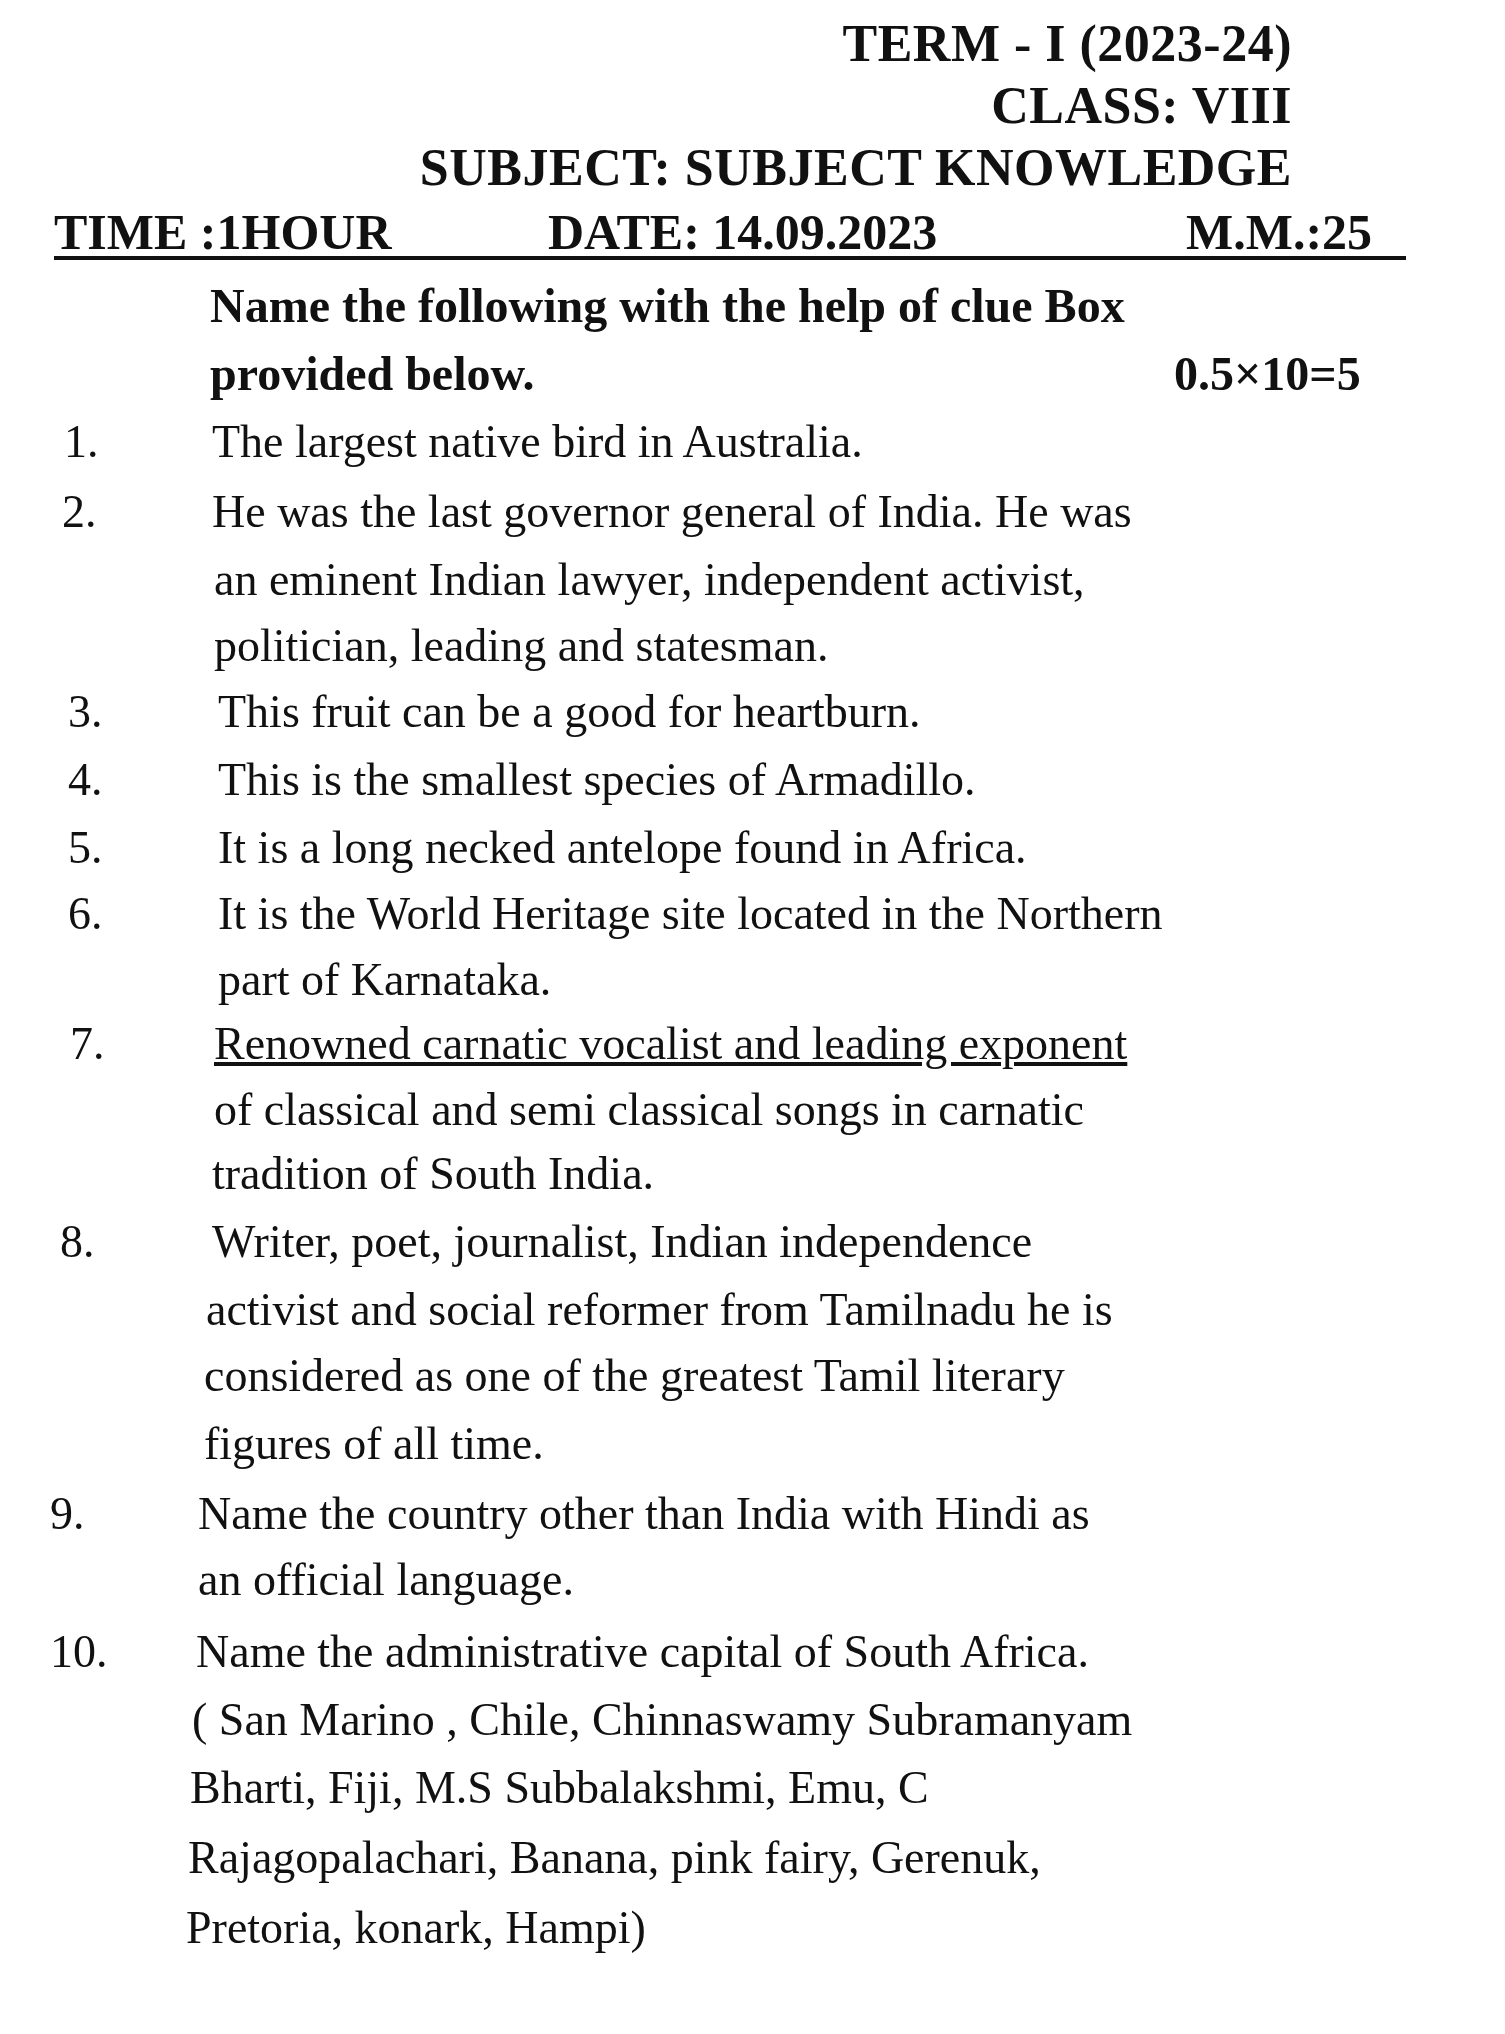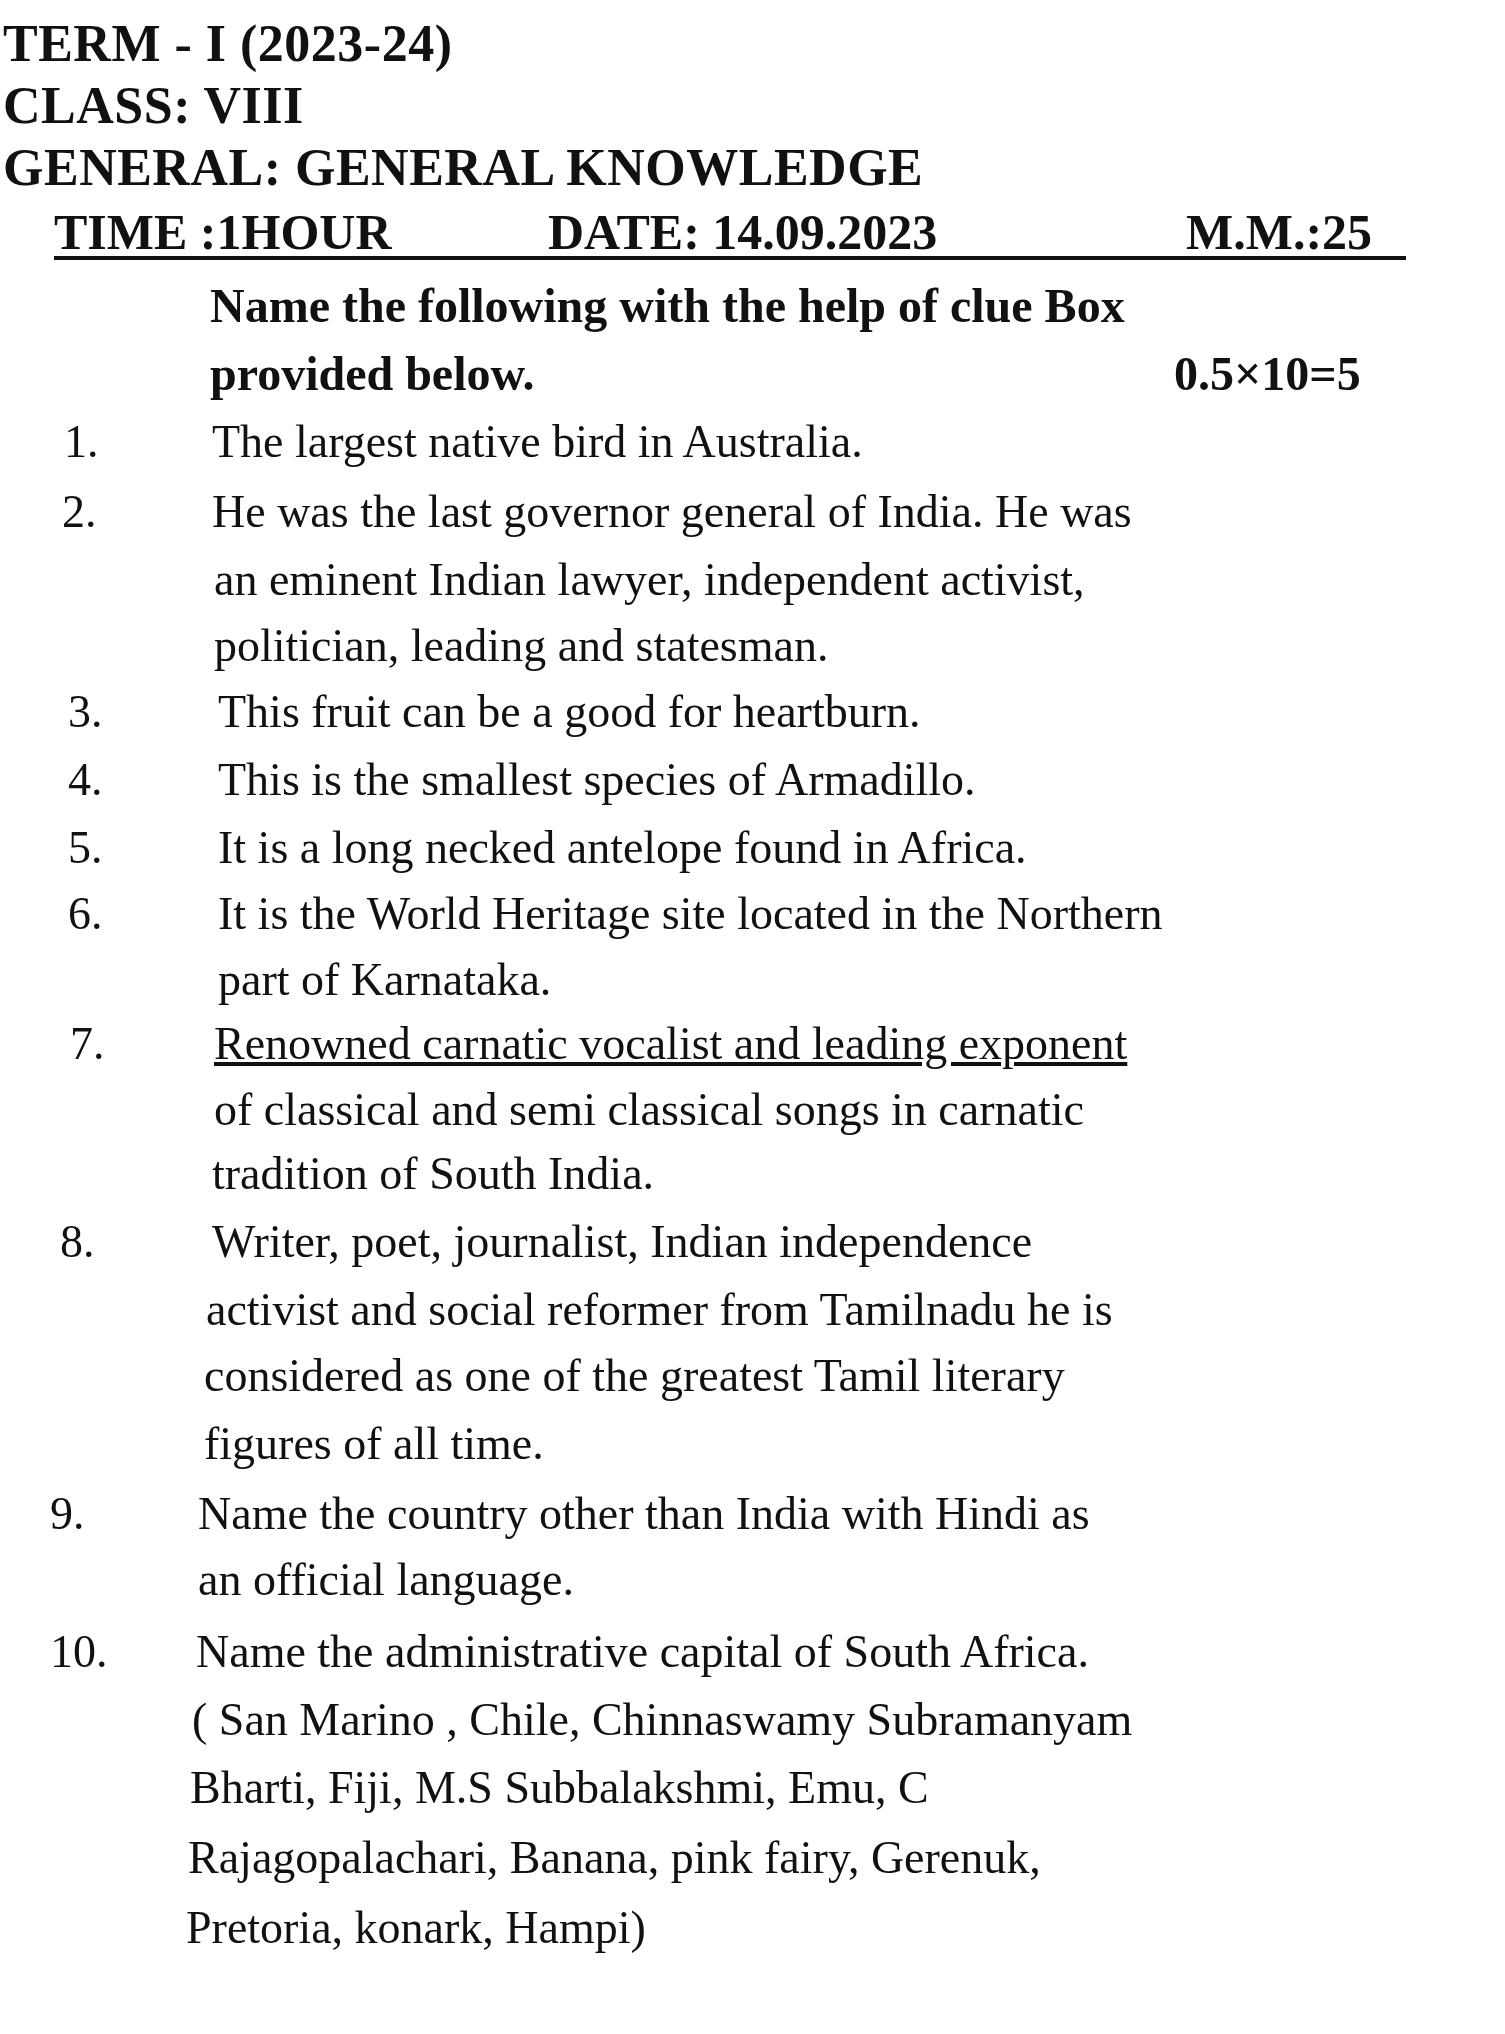--- a/index.html
+++ b/index.html
@@ -1,32 +1,32 @@
 <!DOCTYPE html>
 <html><head>
 <meta charset="utf-8">
 <style>
   html, body { margin:0; padding:0; background:#ffffff; }
   body { width:1505px; height:2034px; position:relative; overflow:hidden;
          font-family:"Liberation Serif", "DejaVu Serif", serif; color:#111; }
-  .hdr { position:absolute; left:3px; width:1280px; text-align:left;
+  .hdr { position:absolute; left:12px; width:1280px; text-align:right;
          font-weight:bold; font-size:52px; letter-spacing:0.5px; line-height:60px; }
   .meta { position:absolute; top:202px; font-weight:bold; font-size:50px; line-height:60px; }
   .rule { position:absolute; left:54px; width:1352px; top:256px; height:4px; background:#111; }
   .instr { position:absolute; font-weight:bold; font-size:48px; line-height:56px; }
   .num { position:absolute; font-size:46px; line-height:56px; }
   .ln { position:absolute; font-size:46px; line-height:56px; white-space:nowrap; }
 </style>
 </head>
 <body>
 
 <div>
   <div class="hdr" style="top:14px;">TERM - I (2023-24)</div>
   <div class="hdr" style="top:76px;">CLASS: VIII</div>
-  <div class="hdr" style="top:138px;">GENERAL: GENERAL KNOWLEDGE</div>
+  <div class="hdr" style="top:138px;">SUBJECT: SUBJECT KNOWLEDGE</div>
   <div class="meta" style="left:54px;">TIME :1HOUR</div>
   <div class="meta" style="left:548px;">DATE:  14.09.2023</div>
   <div class="meta" style="left:1186px;">M.M.:25</div>
   <div class="rule"></div>
 </div>
 
 <div>
   <div class="instr" style="left:210px; top:278px;">Name the following with the help of clue Box</div>
   <div class="instr" style="left:210px; top:346px;">provided below.</div>
   <div class="instr" style="left:1168px; top:346px;margin-left:6px;">0.5×10=5</div>

